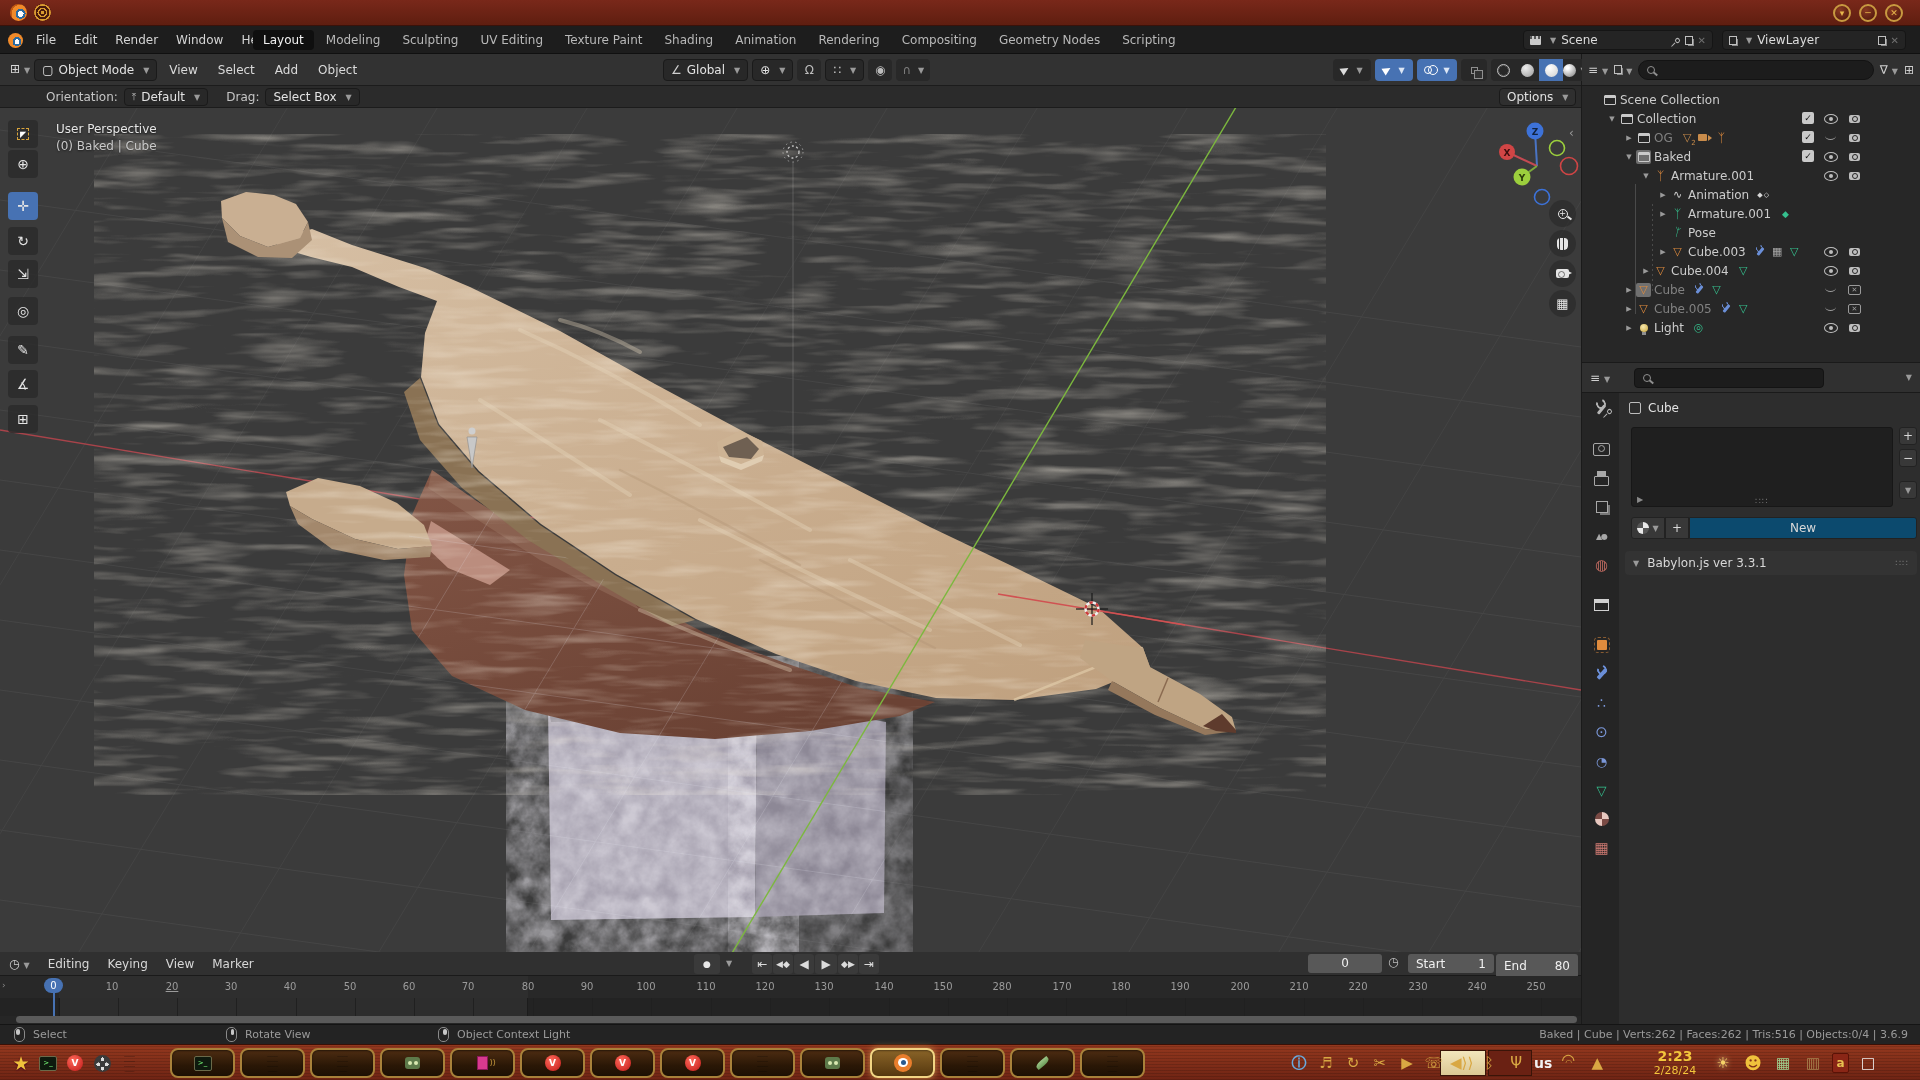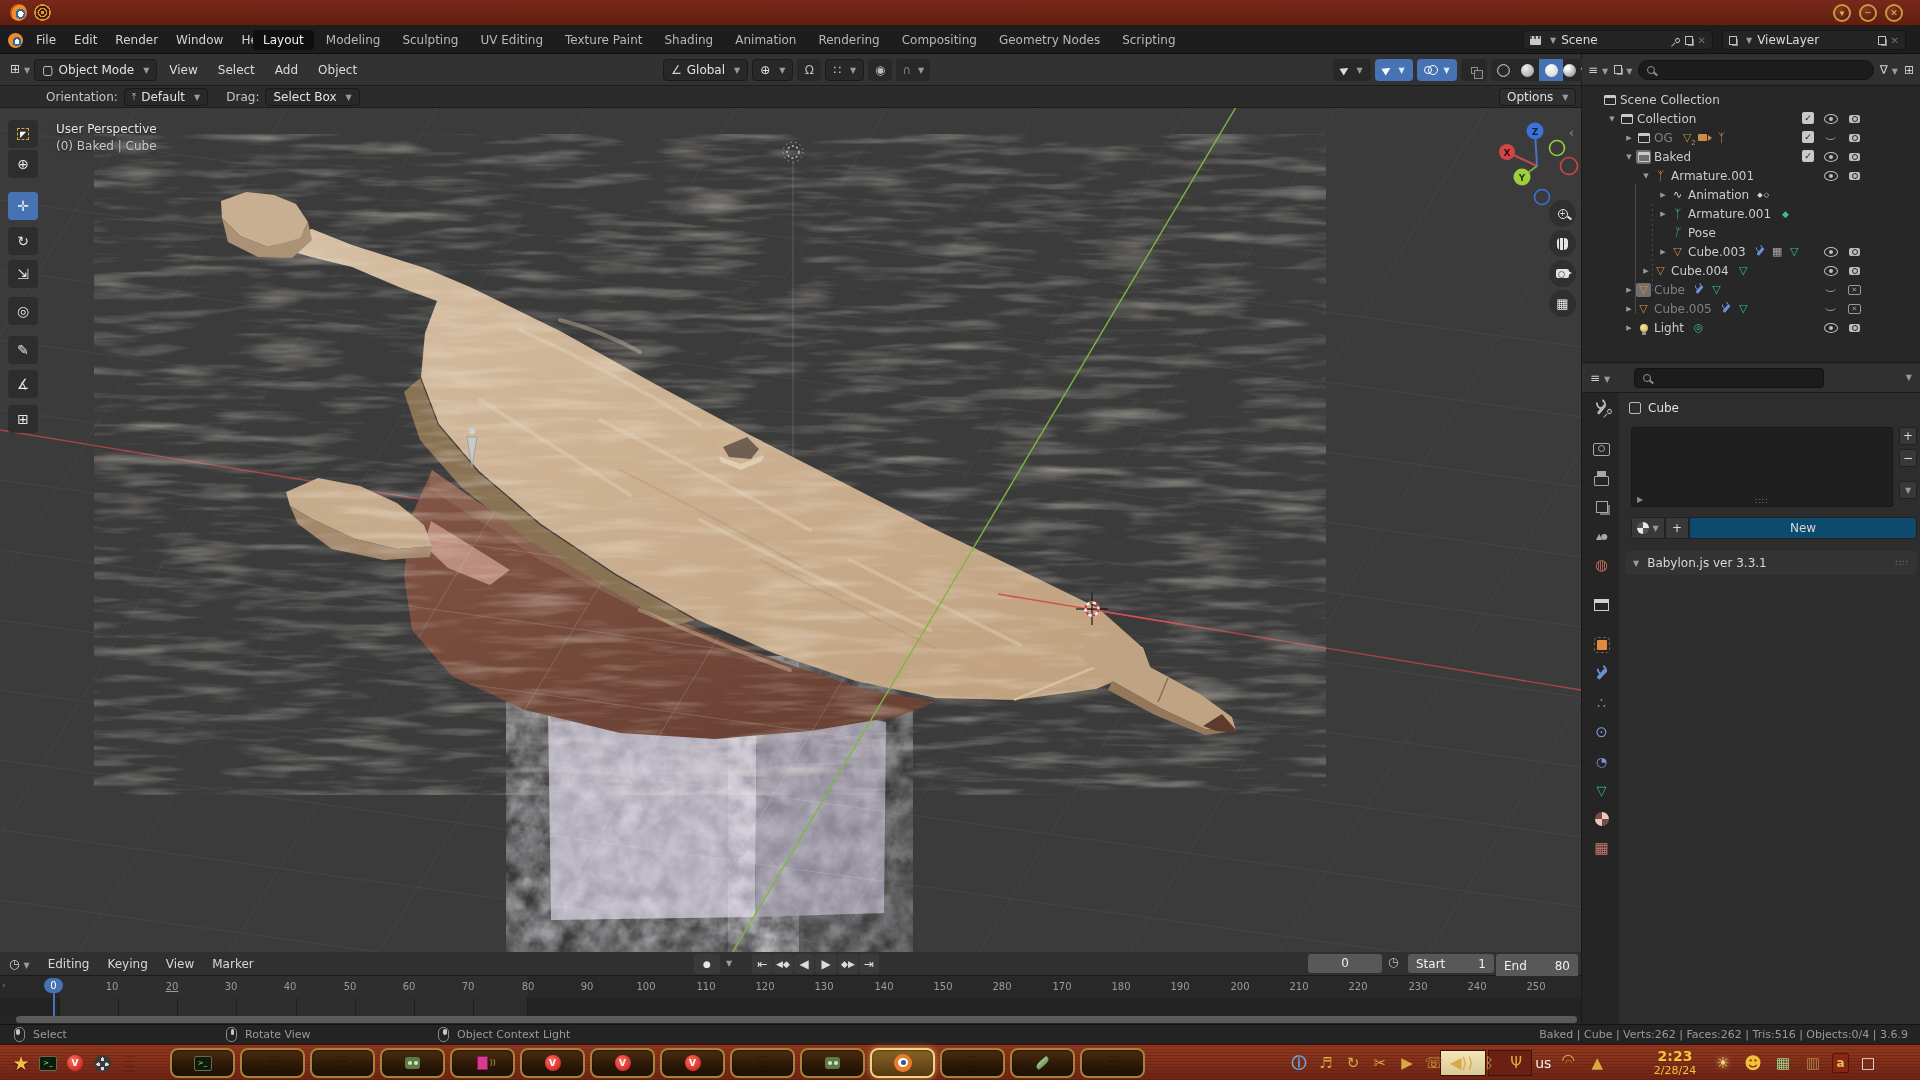--- a/index.html
+++ b/index.html
@@ -175,21 +175,21 @@
   
   #taskbar{left:0;top:1044px;width:1920px;height:36px;
     background:linear-gradient(#93381e,#6f2414);border-top:1px solid #3a1006}
   #taskbar::before{content:"";position:absolute;inset:0;background:repeating-linear-gradient(0deg,rgba(0,0,0,.14) 0 1px,transparent 1px 3px)}
   .launcher{position:absolute;top:5px;width:26px;height:26px;display:flex;align-items:center;justify-content:center}
   .taskbtn{position:absolute;top:3px;width:65px;height:30px;border:2px solid #a8813a;border-radius:8px;
     background:linear-gradient(#4e2d12,#2a1706 60%,#1d1004);display:flex;align-items:center;justify-content:center;box-shadow:inset 0 1px 2px #00000088}
   .taskbtn.active{border-color:#f2d584;background:linear-gradient(#8a6428,#55380f);box-shadow:0 0 7px #f0c060aa,inset 0 1px 2px #00000066}
   .tic{position:relative;display:inline-flex;align-items:center;justify-content:center;min-width:22px;height:26px;color:#d9a843;font-size:15px}
   .tic.info{color:#6aaade;font-weight:700}
-  .tic.keyboard{color:#f2f2f2;font-weight:400;font-size:14px}
+  .tic.keyboard{color:#f2f2f2;font-weight:700;font-size:14px}
   .tic.lamp{color:#f5d268;text-shadow:0 0 6px #f8e9a8}
   .tic.smiley{color:#f0c23c;font-size:17px}
   .tic.calculator{color:#9fcf8f}
   .tic.books{color:#a8824e}
   .tic.window{color:#ececec}
   .tic.dictionary{background:#8a2616;color:#e8c050;border-radius:2px;min-width:17px;height:20px;font-weight:700;font-size:12px;border:1px solid #5a1206}
   .tic.wifi{width:18px}
   .tic.wifi::before{content:"◠";position:absolute;left:2px;top:0px;font-size:16px}
   .tic.wifi::after{content:"◠";position:absolute;left:6px;top:8px;font-size:8px}
   #clock{position:absolute;left:1644px;top:3px;width:62px;text-align:center;color:#f2c63c}

